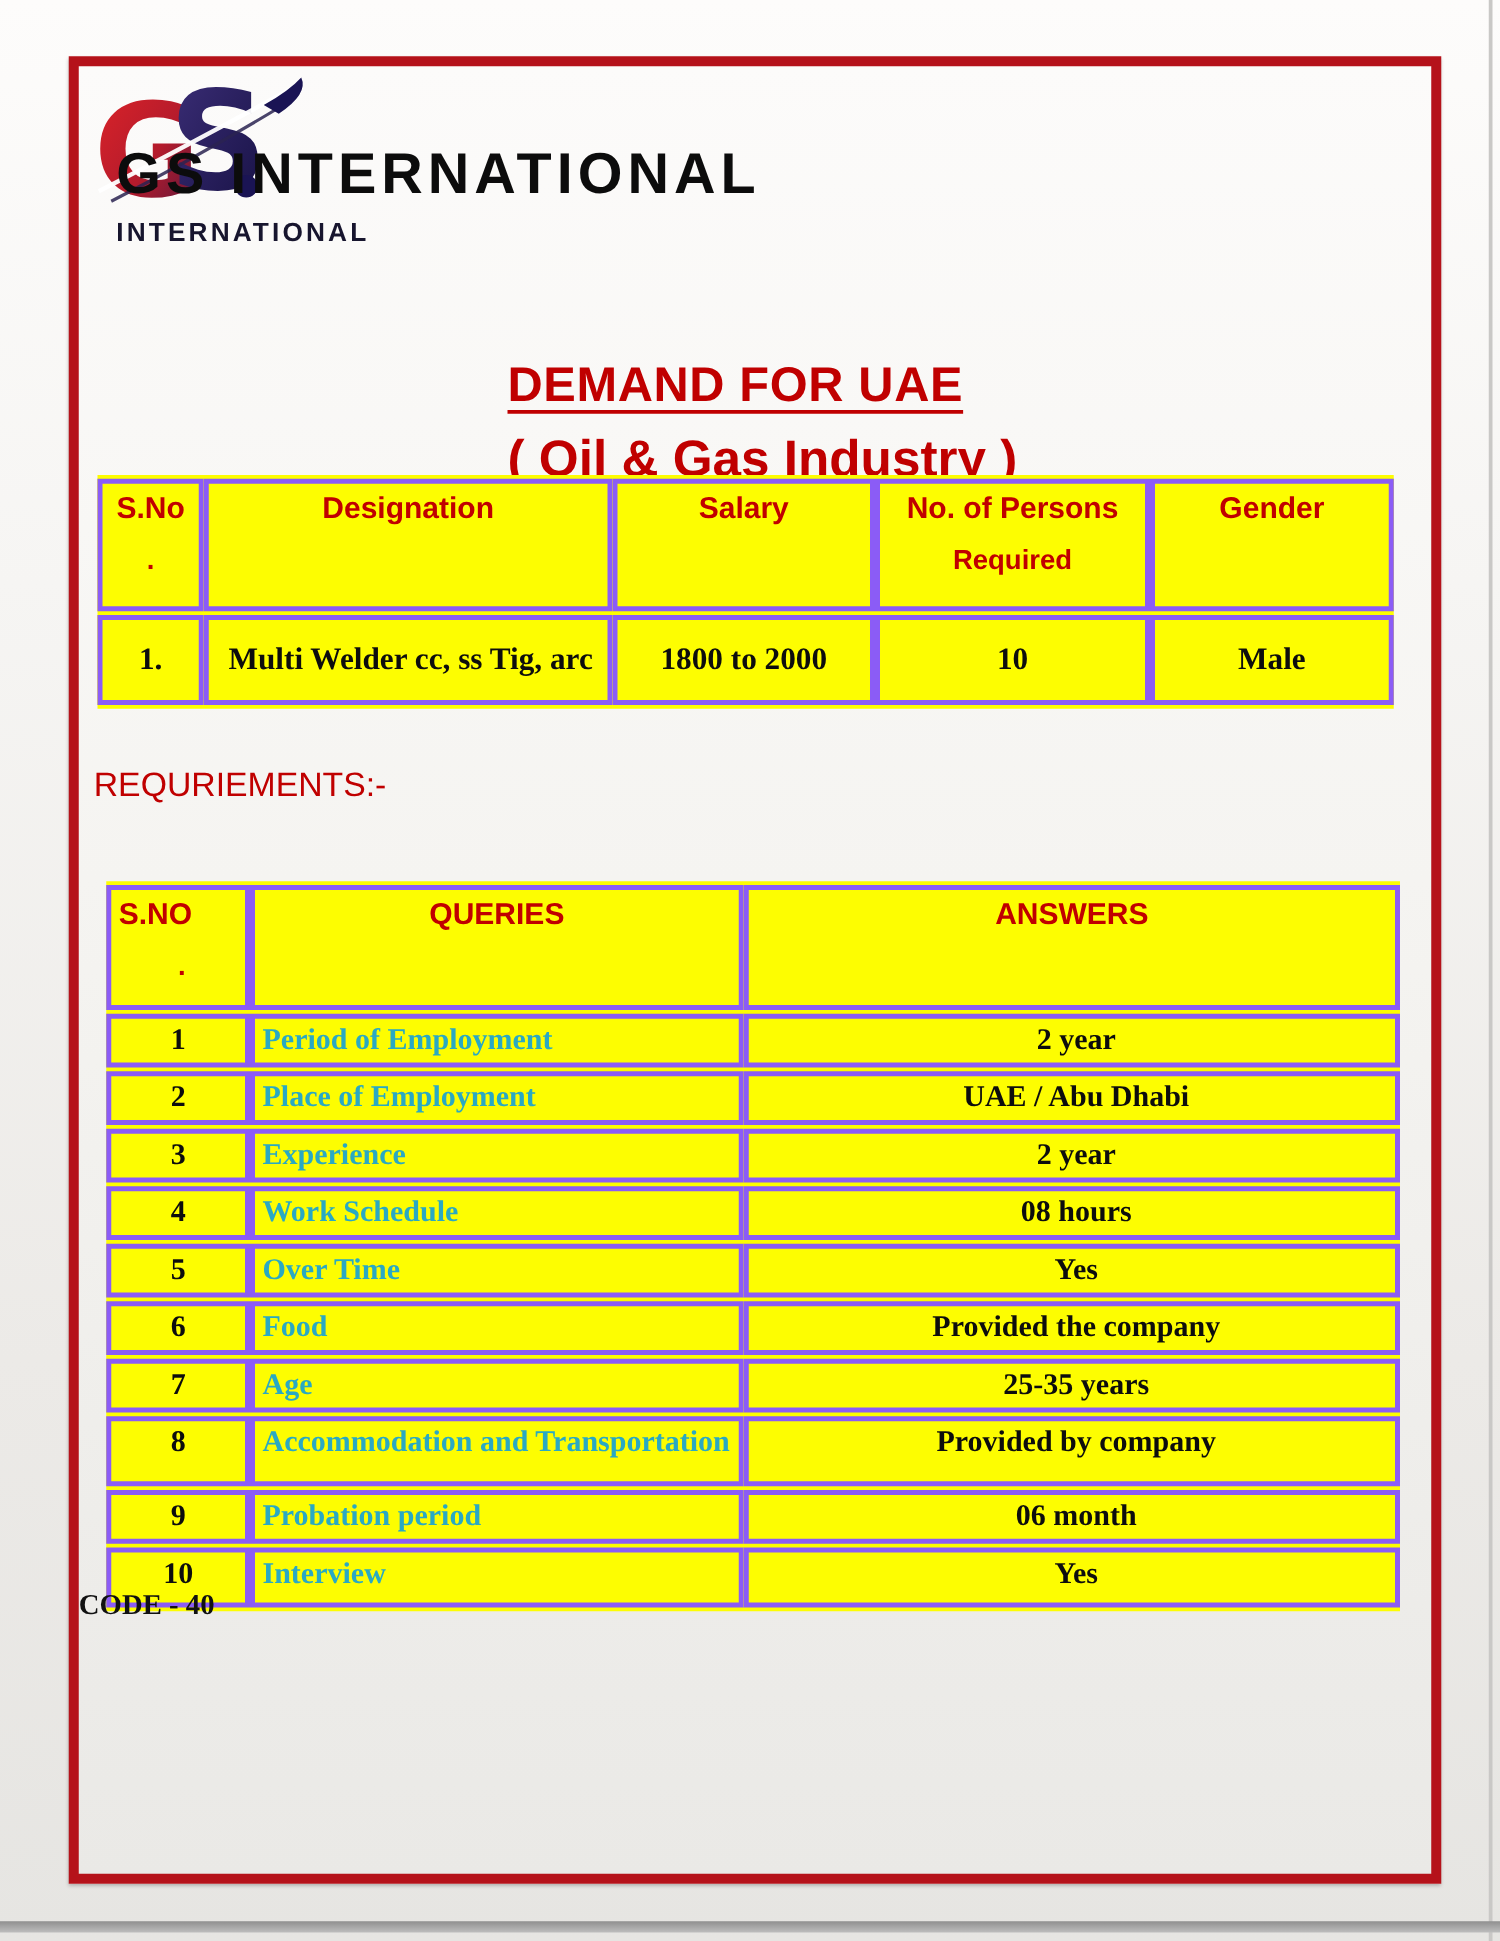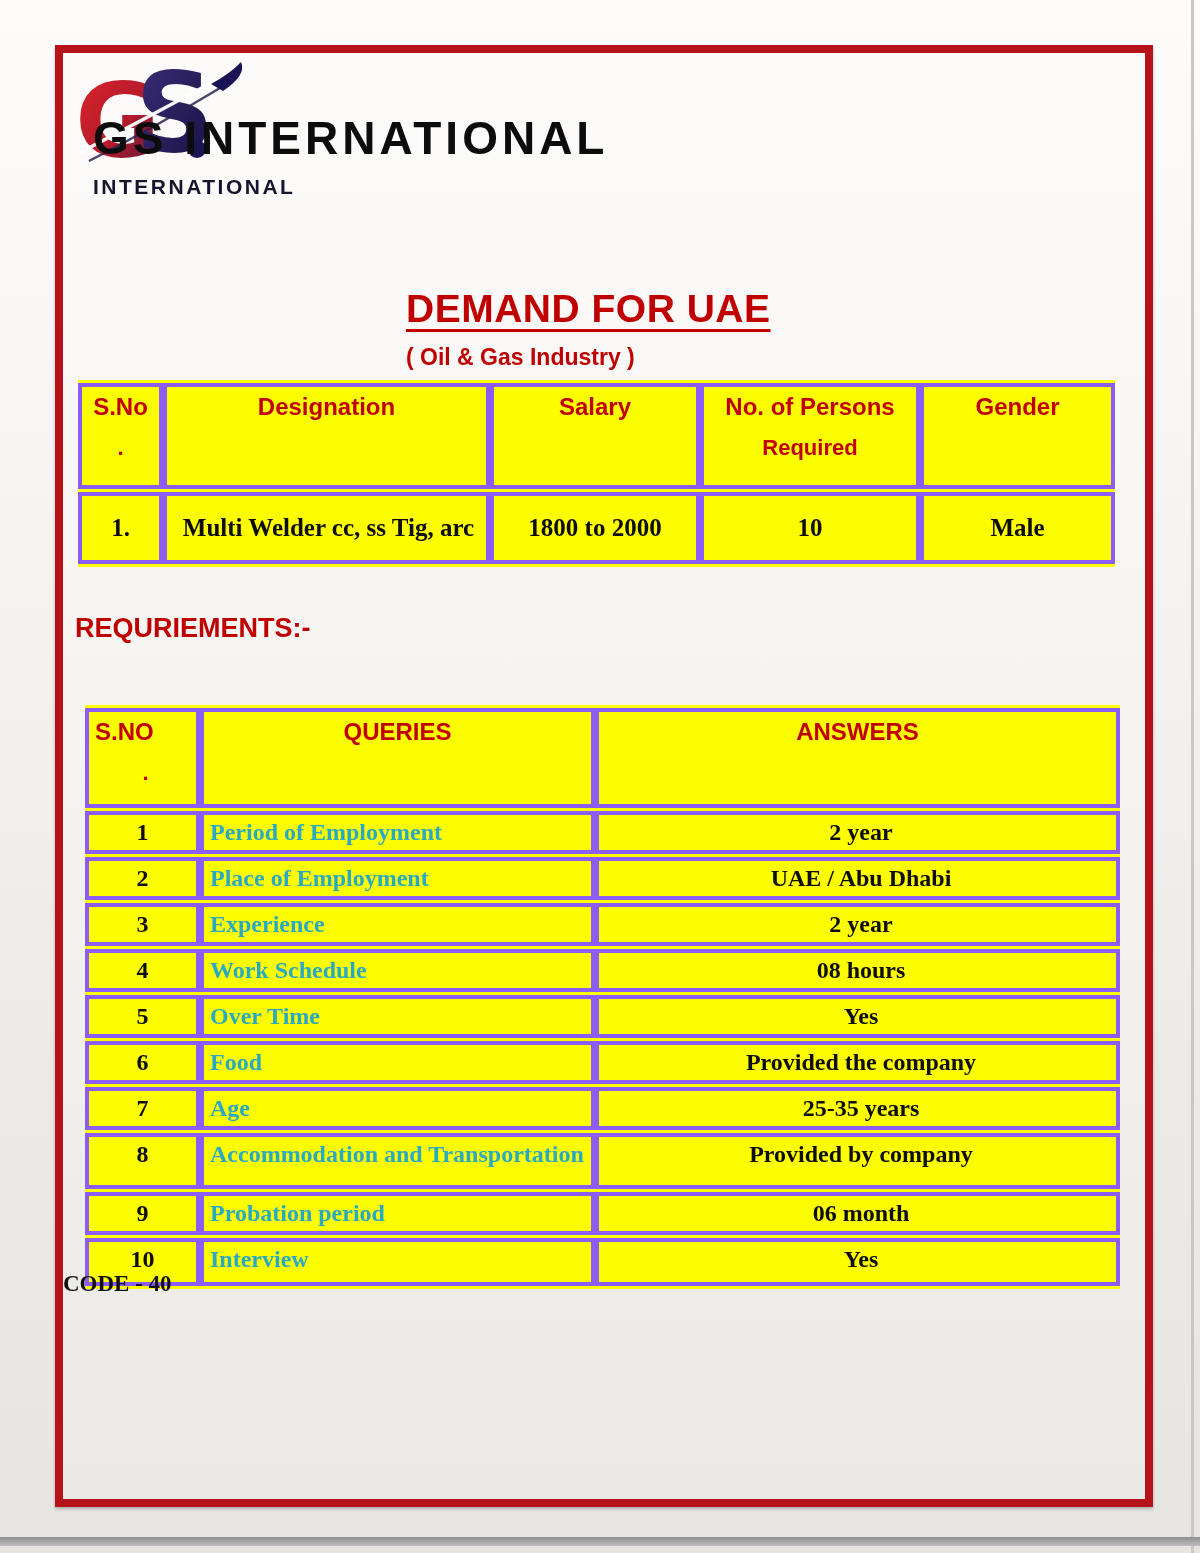--- a/index.html
+++ b/index.html
@@ -55,21 +55,21 @@
     font-weight: bold;
     font-size: 39px;
     color: #c00000;
     text-decoration: underline;
     text-decoration-thickness: 3px;
     text-underline-offset: 7px;
     letter-spacing: 0.5px;
   }
   .demand-line2 {
     font-weight: bold;
-    font-size: 23px;
+    font-size: 41px;
     color: #c00000;
     margin-top: 13px;
   }
   
   table {
     border-collapse: separate;
     border-spacing: 0 3px;
     table-layout: fixed;
     background: #fdfd01;
   }
@@ -91,21 +91,21 @@
     font-weight: bold;
     font-size: 25px;
     color: #0d0d0d;
     vertical-align: middle;
     text-align: center;
   }
   .demand-table td.cell-designation { text-align: center; white-space: nowrap; padding-left: 4px; }
   
   .requirements-label {
     position: absolute; left: 12px; top: 560px;
-    font-weight: bold;
+    font-weight: normal;
     font-size: 27px;
     color: #c00000;
   }
   
   .req-table { position: absolute; left: 22px; top: 652px; width: 1035px; }
   .req-table thead tr { height: 100px; }
   .req-table th.h-sno { text-align: left; padding-left: 6px; }
   .req-table tbody td {
     font-family: "Liberation Serif", serif;
     font-weight: bold;

